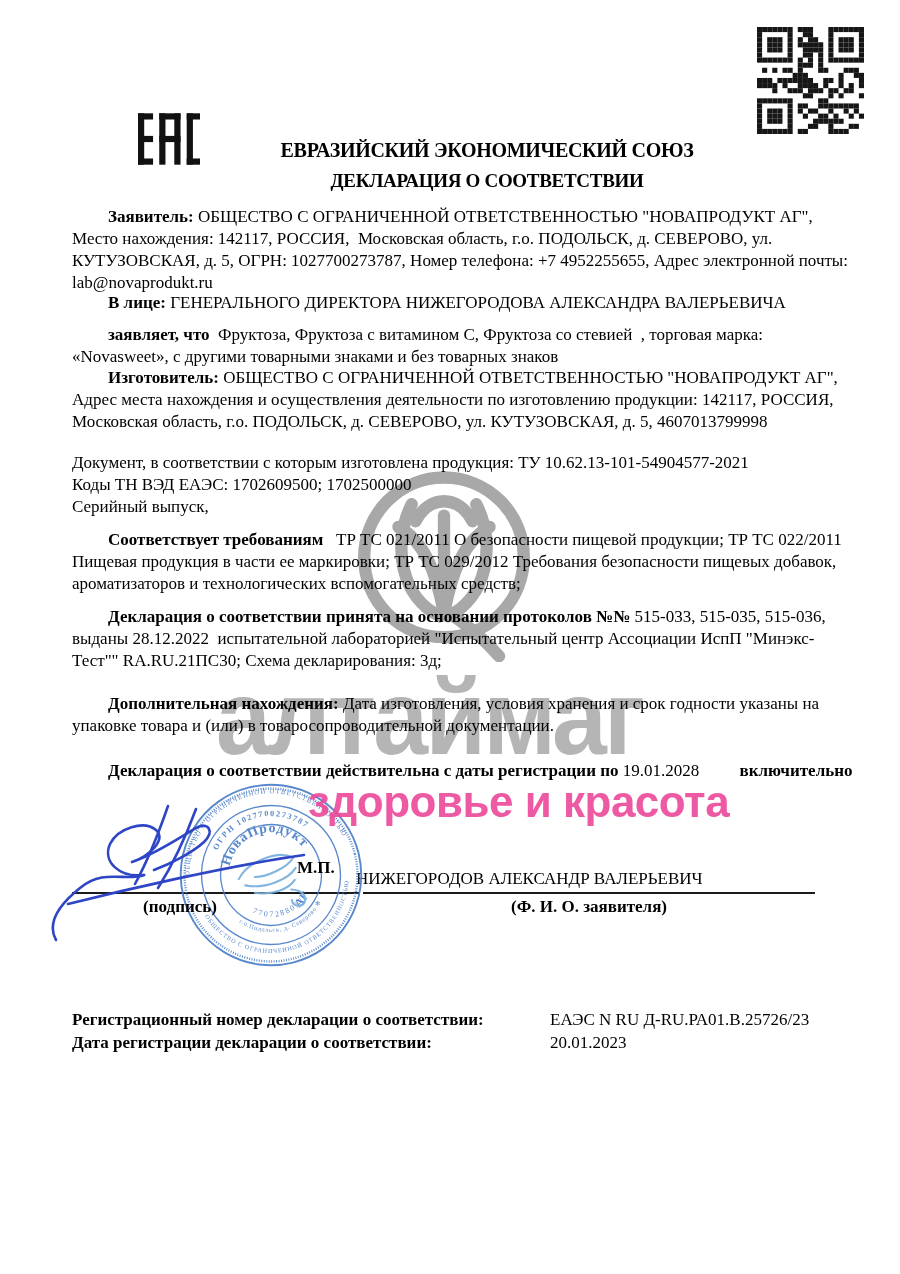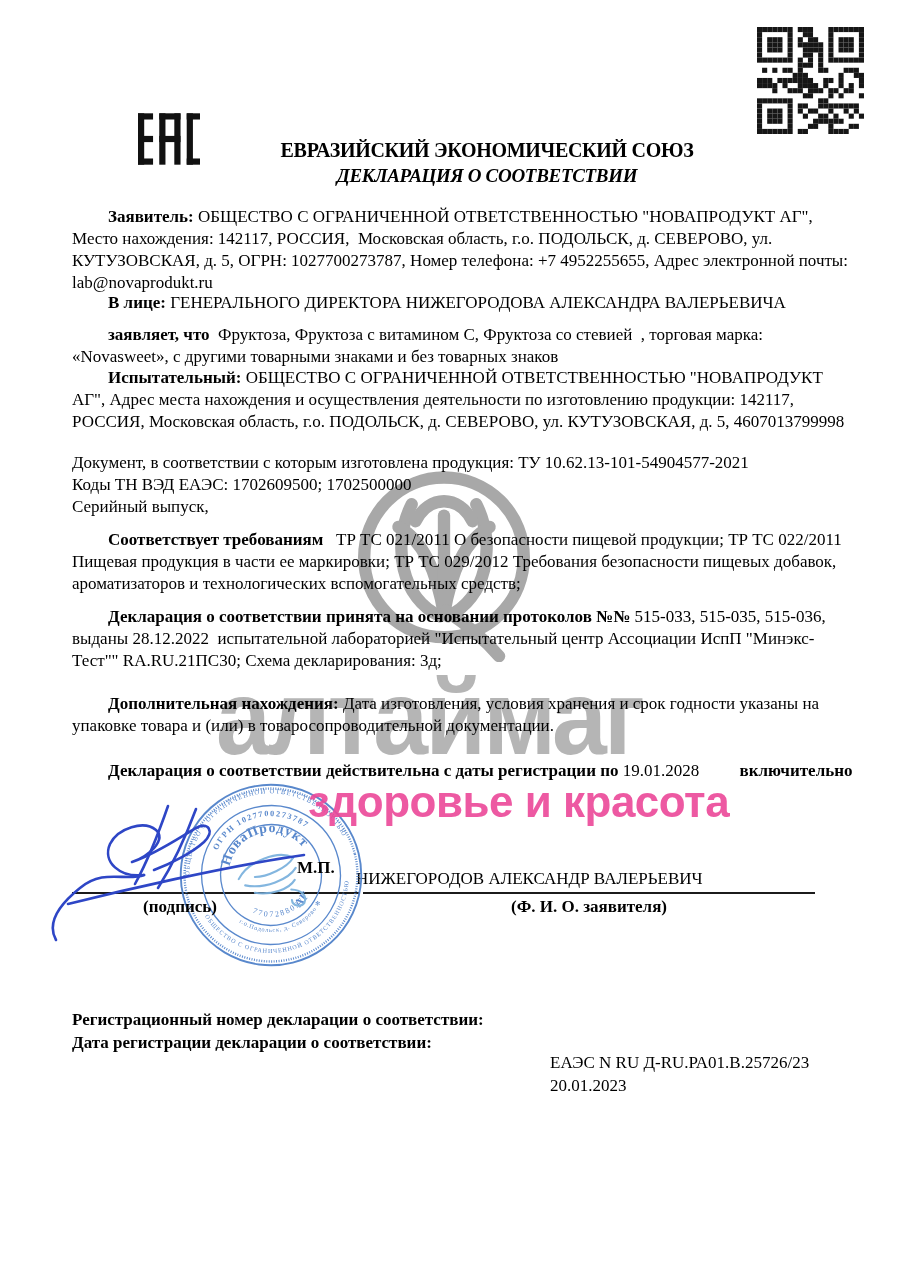--- a/index.html
+++ b/index.html
@@ -6,21 +6,21 @@
   .page{
     position:relative;width:900px;height:1274px;margin:0 auto;
     background:#ffffff;overflow:hidden;
     font-family:"Liberation Serif","DejaVu Serif",serif;color:#000;
   }
   
   .eac{position:absolute;left:138px;top:111px;width:62px;height:56px;}
   .qr{position:absolute;left:757px;top:27px;width:107px;height:107px;}
   .title{position:absolute;left:74px;top:138px;width:826px;text-align:center;
          font-weight:bold;font-size:20px;letter-spacing:-0.3px;line-height:25px;}
-  .title .t2{display:block;font-size:19px;font-style:italic;}
+  .title .t2{display:block;margin-top:5px;font-size:19px;}
   
   .para{position:absolute;left:72px;width:782px;font-size:17px;line-height:22px;
         text-align:left;z-index:3;}
   .para b{font-weight:bold;margin-left:36px;}
   
   .wm-flower{position:absolute;left:349px;top:466px;width:190px;height:196px;z-index:1;opacity:.75;}
   .wm-brand{position:absolute;left:216px;top:664px;z-index:1;
             font-family:"Liberation Sans","DejaVu Sans",sans-serif;font-weight:bold;
             font-size:106px;letter-spacing:-3px;color:#a9a9a9;opacity:.85;
             transform:scaleX(.93);transform-origin:left top;white-space:nowrap;line-height:1;}
@@ -39,21 +39,21 @@
             font-size:17px;font-weight:bold;z-index:3;}
   .stamp{position:absolute;left:176px;top:780px;width:190px;height:190px;z-index:4;opacity:.92;}
   .stamp-stroke{stroke:var(--stamp,#4b7ec8);}
   .stamp-fill{fill:var(--stamp,#4b7ec8);}
   .stamp-light{stroke:var(--stamp-light,#79b0dd);}
   .signature{position:absolute;left:46px;top:792px;width:310px;height:160px;z-index:5;}
   .sig-stroke{stroke:var(--sig,#2e46c6);}
   
   .reg-row{position:absolute;left:72px;width:782px;font-size:17px;line-height:22px;z-index:3;}
   .reg-row .lbl{font-weight:bold;}
-  .reg-row .val{position:absolute;left:478px;font-weight:normal;white-space:nowrap;margin-top:43px;}
+  .reg-row .val{position:absolute;left:478px;font-weight:normal;white-space:nowrap;}
   svg text{font-family:"Liberation Serif","DejaVu Serif",serif;}
 </style>
 </head>
 <body>
 
 <div class="page">
 
   <svg class="eac" viewBox="0 0 70 58" aria-hidden="true">
     <g fill="#111">
       <rect x="0" y="0" width="7" height="58"></rect>
@@ -326,21 +326,21 @@
 
   <div class="para" style="top:292px">
     <b>В лице:</b><span> ГЕНЕРАЛЬНОГО ДИРЕКТОРА НИЖЕГОРОДОВА АЛЕКСАНДРА ВАЛЕРЬЕВИЧА</span>
   </div>
 
   <div class="para" style="top:324px">
     <b>заявляет, что</b><span>&nbsp; Фруктоза, Фруктоза с витамином С, Фруктоза со стевией&nbsp; , торговая марка: «Novasweet», с другими товарными знаками и без товарных знаков</span>
   </div>
 
   <div class="para" style="top:367px">
-    <b>Испытательный:</b><span> ОБЩЕСТВО С ОГРАНИЧЕННОЙ ОТВЕТСТВЕННОСТЬЮ "НОВАПРОДУКТ АГ", Адрес места нахождения и осуществления деятельности по изготовлению продукции: 142117, РОССИЯ, Московская область, г.о. ПОДОЛЬСК, д. СЕВЕРОВО, ул. КУТУЗОВСКАЯ, д. 5, 4607013799998</span>
+    <b>Изготовитель:</b><span> ОБЩЕСТВО С ОГРАНИЧЕННОЙ ОТВЕТСТВЕННОСТЬЮ "НОВАПРОДУКТ АГ", Адрес места нахождения и осуществления деятельности по изготовлению продукции: 142117, РОССИЯ, Московская область, г.о. ПОДОЛЬСК, д. СЕВЕРОВО, ул. КУТУЗОВСКАЯ, д. 5, 4607013799998</span>
   </div>
 
   <div class="para" style="top:452px">Документ, в соответствии с которым изготовлена продукция: ТУ 10.62.13-101-54904577-2021</div>
   <div class="para" style="top:474px">Коды ТН ВЭД ЕАЭС: 1702609500; 1702500000</div>
   <div class="para" style="top:496px">Серийный выпуск,</div>
 
   <div class="para" style="top:529px">
     <b>Соответствует требованиям</b><span>&nbsp;&nbsp; ТР ТС 021/2011 О безопасности пищевой продукции; ТР ТС 022/2011 Пищевая продукция в части ее маркировки; ТР ТС 029/2012 Требования безопасности пищевых добавок, ароматизаторов и технологических вспомогательных средств;</span>
   </div>
 

